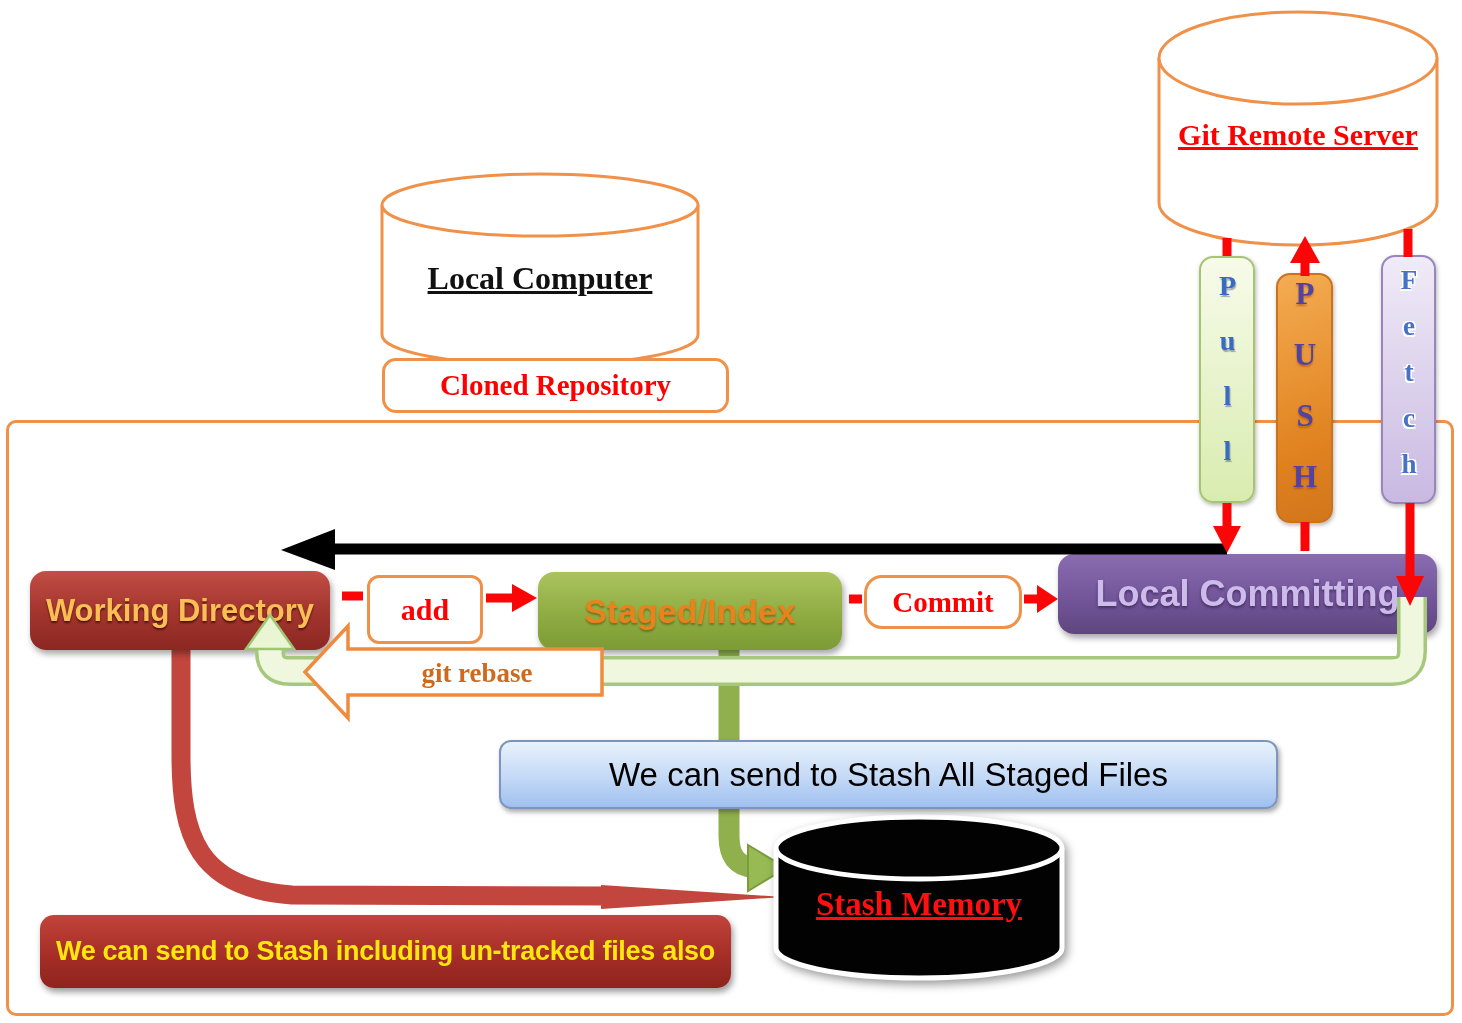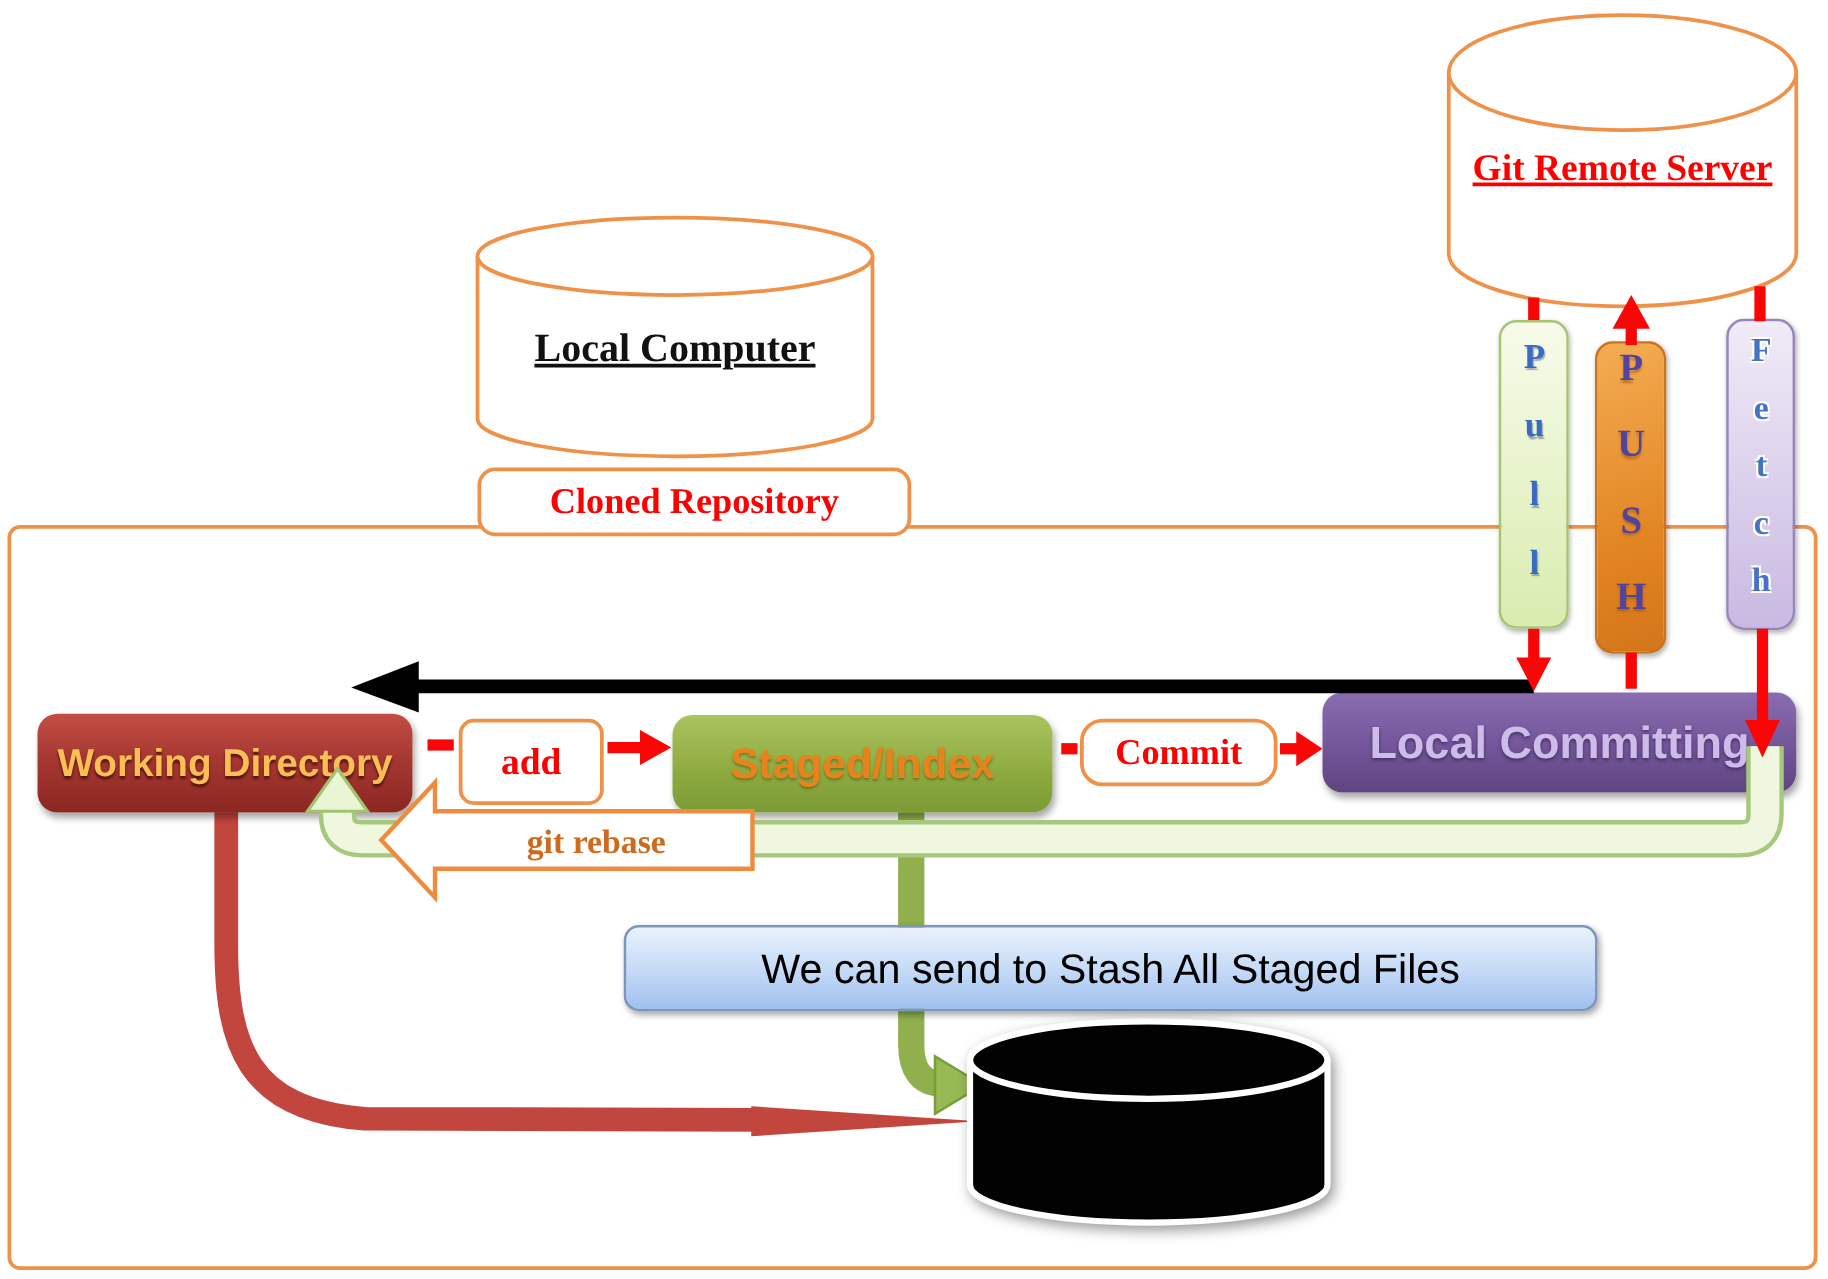--- a/index.html
+++ b/index.html
@@ -27,21 +27,21 @@
   .lc{left:1058px;top:535px;width:379px;height:80px;
       background:linear-gradient(180deg,#8A6DB0 0%,#73559A 55%,#5F467F 100%);
       color:#CDBCE9;font-weight:bold;font-size:36px;
       text-shadow:0 2px 3px rgba(40,20,70,.6);}
 
   .whitebox{display:flex;align-items:center;justify-content:center;background:#fff;
       border:3px solid #F0914A;color:#FF0000;
       font-family:"Liberation Serif",serif;font-weight:bold;}
   .add{left:367px;top:575px;width:116px;height:69px;border-radius:12px;font-size:30px;}
   .commit{left:864px;top:575px;width:158px;height:54px;border-radius:18px;font-size:29px;}
-  .cloned{left:382px;top:374px;width:347px;height:55px;border-radius:14px;font-size:29px;z-index:2;}
+  .cloned{left:382px;top:358px;width:347px;height:55px;border-radius:14px;font-size:29px;z-index:2;}
 
   .cyl-label{display:flex;align-items:center;justify-content:center;text-align:center;
       font-family:"Liberation Serif",serif;font-weight:bold;z-index:2;text-decoration:underline;}
   .lbl-local{left:392px;top:256px;width:296px;height:44px;font-size:32px;color:#111;}
   .lbl-remote{left:1158px;top:112px;width:280px;height:46px;font-size:30px;color:#FF0000;}
   .lbl-stash{left:776px;top:882px;width:286px;height:44px;font-size:33px;color:#FF0F0F;}
 
   .pill{display:flex;align-items:center;justify-content:center;border-radius:14px;
         box-shadow:1px 2px 4px rgba(0,0,0,.3);z-index:2;}
   .pill-letters{writing-mode:vertical-lr;text-orientation:upright;
@@ -129,20 +129,24 @@
   <div class="abs whitebox commit mid">
     <span>Commit</span>
   </div>
   <div class="abs node lc mid">
     <span>Local Committing</span>
   </div>
 
   <div class="abs bluenote">
     <span>We can send to Stash All Staged Files</span>
   </div>
+  <div class="abs cyl-label lbl-stash">Stash Memory</div>
+  <div class="abs rednote">
+    <span>We can send to Stash including un-tracked files also</span>
+  </div>
 
   <svg class="layer over" width="1462" height="1023" viewBox="0 0 1462 1023">
     <g>
       <path d="M 270 645 L 270 652 Q 270 671 290 671 L 1392 671 Q 1412 671 1412 651 L 1412 597" fill="none" stroke="#A6C87C" stroke-width="30"></path>
       <path d="M 270 645 L 270 652 Q 270 671 290 671 L 1392 671 Q 1412 671 1412 651 L 1412 597" fill="none" stroke="#EFF8DF" stroke-width="23"></path>
       <polygon points="246,649 270,615 294,649" fill="#E9F5D3" stroke="#9FC473" stroke-width="2.5"></polygon>
     </g>
     <g>
       <polygon points="305,672 348,626 348,649 602,649 602,695 348,695 348,718" fill="#FFFFFF" stroke="#EF8B3F" stroke-width="3.5"></polygon>
       <text x="477" y="682" text-anchor="middle" class="rebase-text">git rebase</text>

